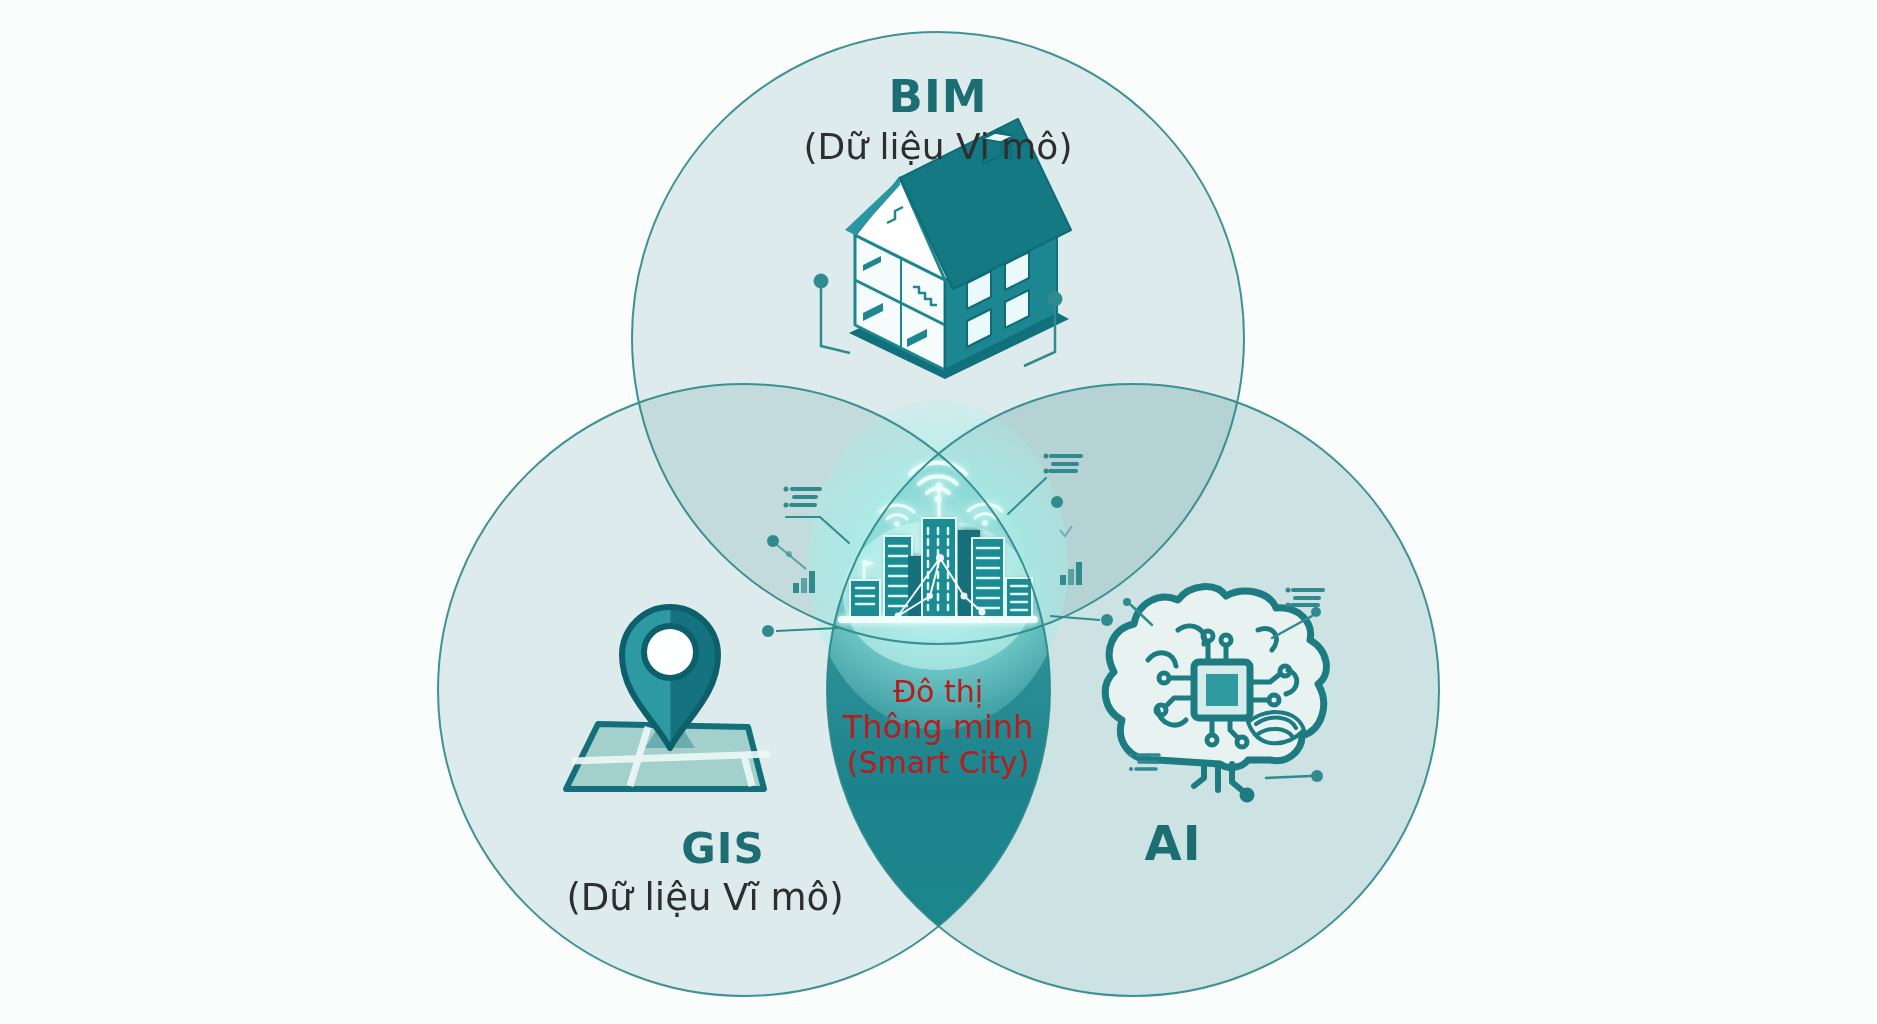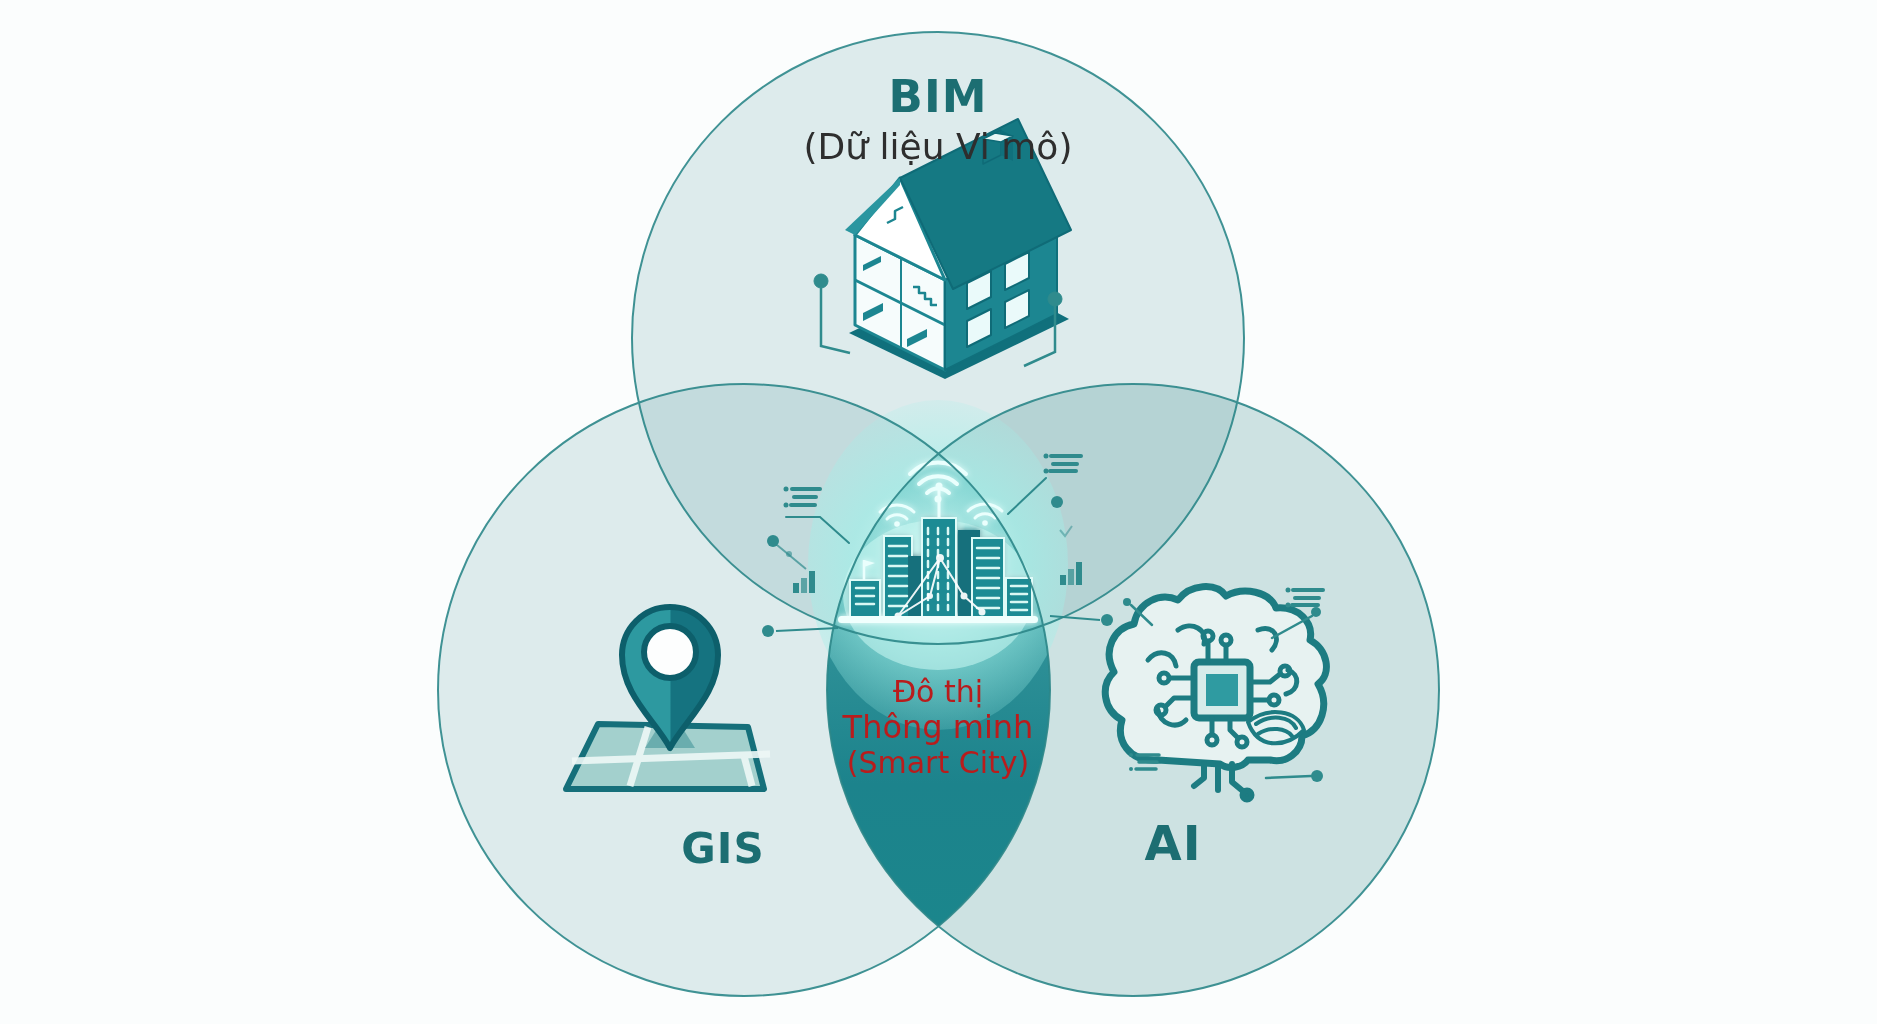--- a/index.html
+++ b/index.html
@@ -312,20 +312,21 @@
     <circle cx="938" cy="338" r="306"></circle>
     <circle cx="744" cy="690" r="306"></circle>
     <circle cx="1133" cy="690" r="306"></circle>
   </g>
 </svg>
 
 <div class="label acronym bim-acronym">BIM</div>
 <div class="label subtitle bim-subtitle">(Dữ liệu Vi mô)</div>
 
 <div class="label acronym gis-acronym">GIS</div>
+<div class="label subtitle gis-subtitle">(Dữ liệu Vĩ mô)</div>
 
 <div class="label acronym ai-acronym">AI</div>
 
 <div class="label center-line center-1">Đô thị</div>
 <div class="label center-line center-2">Thông minh</div>
 <div class="label center-line center-3">(Smart City)</div>
 
 </div>
 
 </body></html>

